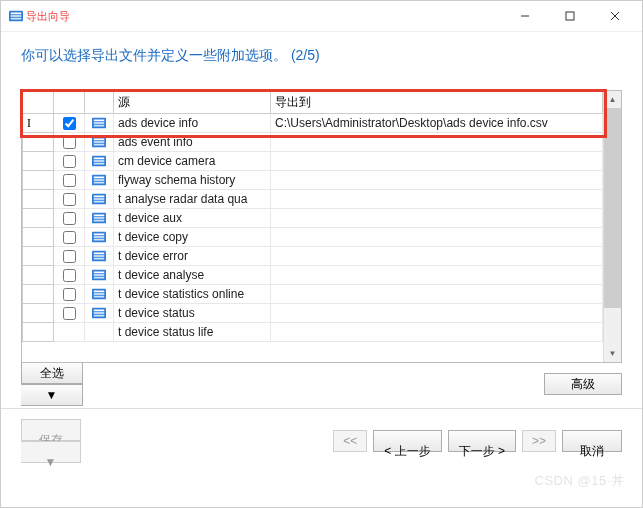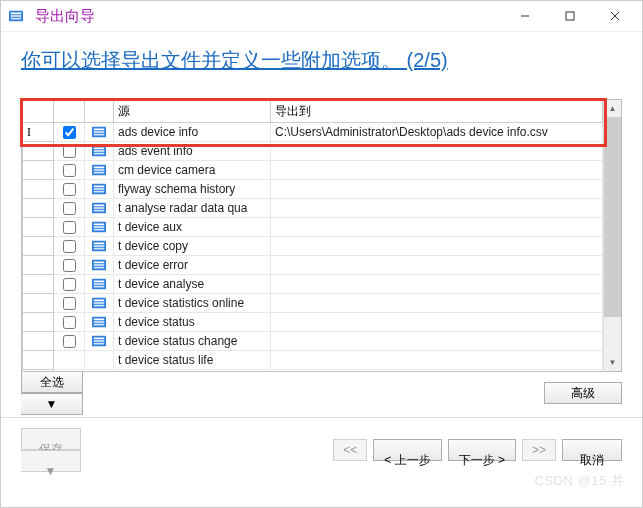--- a/index.html
+++ b/index.html
@@ -30,40 +30,39 @@
     border-bottom: 1px solid #eee;
     background: #fff;
   }
   .title-icon-box {
     width: 20px; height: 20px; display: flex; align-items: center; justify-content: center;
   }
   .title-icon {
     width: 14px; height: 14px;
   }
   .title-text {
-    margin-left: 9px;
+    margin-left: 0;
     flex: 1;
-    font-size: 15px;
-    color: #a21caf;
+    font-size: 11px;
+    color: #ef4444;
     font-family: "SimSun", sans-serif;
   }
   .win-btns { display: flex; }
   .win-btn {
     width: 45px; height: 28px;
     display: flex; align-items: center; justify-content: center;
     color: #555;
     cursor: default;
   }
   .content {
     padding: 15px 20px 5px 20px;
   }
   .instruction {
     color: #1b6bc0;
-    font-size: 20px;
-    text-decoration: underline;
+    font-size: 14px;
   }
   .table-container {
     margin: 20px 20px 0 20px;
     border: 1px solid #bdbdbd;
     height: 273px;
     display: flex;
     position: relative;
     box-sizing: border-box;
   }
   .grid {
@@ -353,32 +352,20 @@
                   <rect x="0" y="2" width="16" height="12" rx="1" fill="#2f7edc"></rect>
                   <rect x="2" y="4" width="12" height="2" fill="#fff"></rect>
                   <rect x="2" y="7" width="12" height="2" fill="#cfe4f7"></rect>
                   <rect x="2" y="10" width="12" height="2" fill="#cfe4f7"></rect>
                 </svg></td>
               <td class="col-src">t device status</td>
               <td class="col-dst"></td>
             </tr>
             <tr>
               <td class="col-gutter"></td>
-              <td class="col-chk"><input type="checkbox" class="chk" style=""></td>
-              <td class="col-icon"><svg class="tbl-icon" viewBox="0 0 16 16">
-                  <rect x="0" y="2" width="16" height="12" rx="1" fill="#2f7edc"></rect>
-                  <rect x="2" y="4" width="12" height="2" fill="#fff"></rect>
-                  <rect x="2" y="7" width="12" height="2" fill="#cfe4f7"></rect>
-                  <rect x="2" y="10" width="12" height="2" fill="#cfe4f7"></rect>
-                </svg></td>
-              <td class="col-src">t device status change</td>
-              <td class="col-dst"></td>
-            </tr>
-            <tr>
-              <td class="col-gutter"></td>
               <td class="col-chk"></td>
               <td class="col-icon"></td>
               <td class="col-src">t device status life</td>
               <td class="col-dst"></td>
             </tr>
           </tbody>
       </table>
     </div>
     <div class="scrollbar">
       <div class="sb-btn">▲</div>

